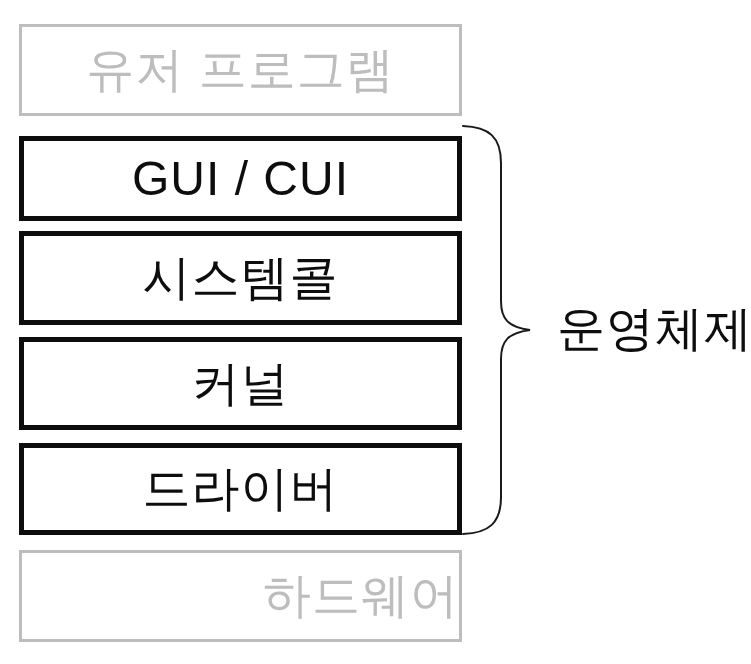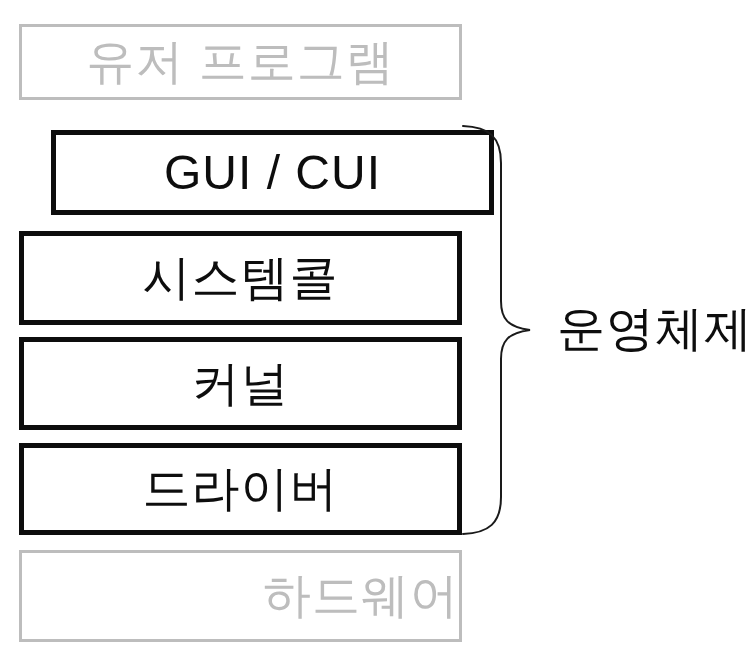--- a/index.html
+++ b/index.html
@@ -33,22 +33,22 @@
     letter-spacing: 1px;
   }
   .box.inactive {
     border: 3px solid #bdbdbd;
     color: #bdbdbd;
   }
   .box.active {
     border: 5px solid #0d0d0d;
     color: #0d0d0d;
   }
-  #layer-0 { top: 24px;  height: 76px; }
-  #layer-1 { top: 130px; height: 85px; margin-left: 32px; }
+  #layer-0 { top: 24px;  height: 92px; }
+  #layer-1 { top: 136px; height: 85px; }
   #layer-2 { top: 231px; height: 94px; }
   #layer-3 { top: 337px; height: 93px; }
   #layer-4 { top: 443px; height: 92px; text-align: center; }
   #layer-5 { top: 550px; height: 92px; justify-content: flex-end; }
   .brace-svg {
     position: absolute;
     left: 458px;
     top: 116px;
     width: 84px;
     height: 424px;

